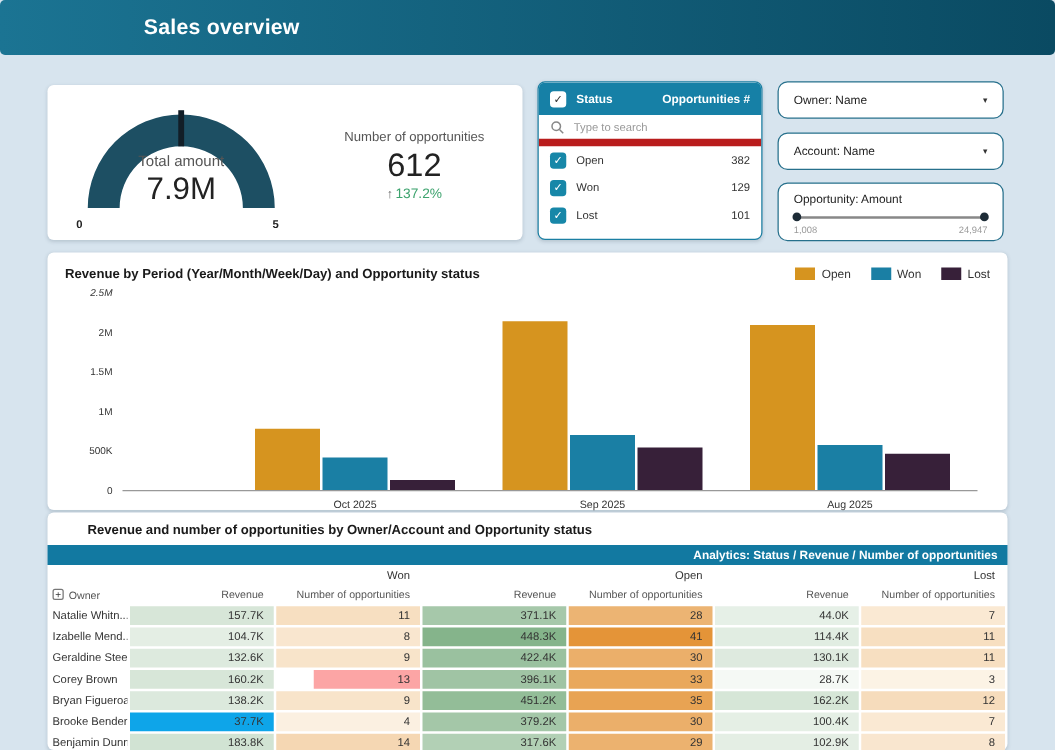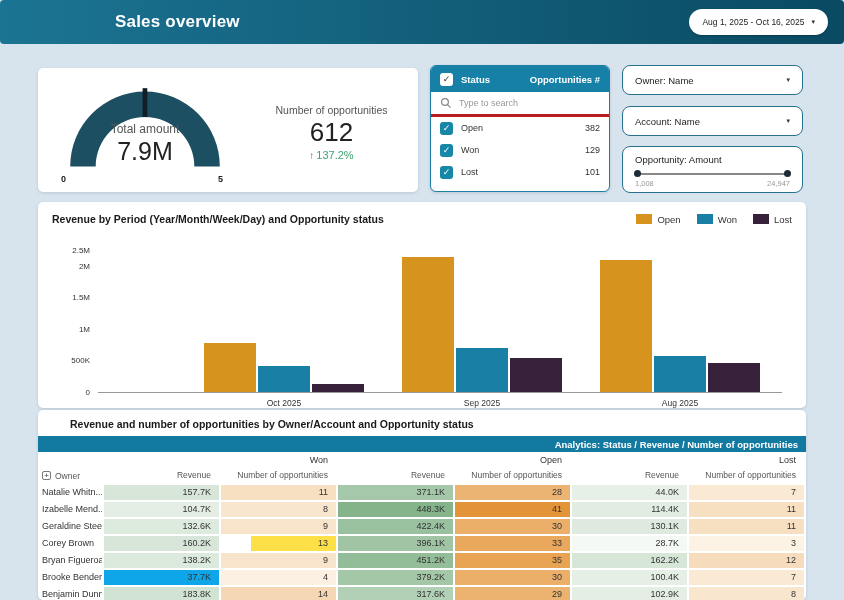--- a/index.html
+++ b/index.html
@@ -39,21 +39,21 @@
   .opp-change .arrow { color:#666; font-size:10px; margin-right:2px; }
   
   .status-card { width:180px; height:127px; border:1px solid #1b7fa3; border-radius:6px; overflow:hidden; }
   .status-header { height:26px; background:#1680a6; display:flex; align-items:center; padding:0 9px; gap:8px; }
   .cb { width:13px; height:13px; border-radius:3px; display:flex; align-items:center; justify-content:center;
         font-size:9px; flex:none; cursor:pointer; }
   .cb-white { background:#fff; color:#333; }
   .cb-teal { background:#1787a8; color:#fff; }
   .st-title { color:#fff; font-size:9.5px; font-weight:bold; }
   .st-count { margin-left:auto; color:#fff; font-size:9.5px; font-weight:bold; }
-  .status-search { height:25px; display:flex; align-items:center; gap:7px; padding:0 9px; border-bottom:3px solid #b91c1c; cursor:text; }
+  .status-search { height:25px; display:flex; align-items:center; gap:7px; padding:0 9px; border-bottom:6px solid #b91c1c; cursor:text; }
   .placeholder { color:#999; font-size:9px; }
   .status-row { height:22px; display:flex; align-items:center; gap:8px; padding:0 9px; cursor:pointer; }
   .st-lab { font-size:9px; color:#333; }
   .st-cnt { margin-left:auto; font-size:9px; color:#333; }
   
   .filter-col { width:181px; }
   .dropdown {
     width:100%; height:30px; border:1.5px solid #27708c; border-radius:8px; background:#fff;
     display:flex; align-items:center; padding:0 12px; font-size:9.5px; color:#222;
     font-family:inherit; cursor:pointer;
@@ -97,24 +97,20 @@
   .trow { margin-top:2px; }
   .trow > div { height:15px; line-height:15px; font-size:9px; color:#333; }
   .td-owner { padding-left:2px; white-space:nowrap; overflow:hidden; cursor:pointer; }
   .td-val { text-align:right; padding-right:8px; cursor:pointer; }
 </style>
 </head>
 <body>
 
 <header class="app-header">
   <div class="app-title">Sales overview</div>
-  <button class="date-pill">
-    <span>Aug 1, 2025 - Oct 16, 2025</span>
-    <span class="caret">▾</span>
-  </button>
 </header>
 
 <div class="row1">
 
   <section class="card kpi-card">
     <div class="gauge-wrap">
       <svg width="170" height="92" viewBox="0 0 200 105">
         <path d="M12,100 A88,88 0 0 1 188,100 L158,100 A58,58 0 0 0 42,100 Z" fill="#1d4f63"></path>
         <rect x="97.2" y="8" width="5.5" height="34" fill="#121e27"></rect>
       </svg>
@@ -203,21 +199,21 @@
           <span>Won</span>
         </div>
         <div class="legend-item">
           <span class="swatch" style="background: rgb(55, 32, 57);"></span>
           <span>Lost</span>
         </div>
       </div>
   </div>
   <div class="plot-wrap">
     <div id="yticks">
-        <div class="ytick" style="top: 16px;">2.5M</div>
+        <div class="ytick" style="top: 0px; font-style: italic;">2.5M</div>
         <div class="ytick" style="top: 31.6px;">2M</div>
         <div class="ytick" style="top: 63.2px;">1.5M</div>
         <div class="ytick" style="top: 94.8px;">1M</div>
         <div class="ytick" style="top: 126.4px;">500K</div>
         <div class="ytick" style="top: 158px;">0</div>
       </div>
     <div class="plot" id="plot">
         <div class="bar-group" style="left: 106px;">
           <div class="bar" style="height: 49px; background: rgb(214, 148, 31);"></div>
           <div class="bar" style="height: 26px; background: rgb(26, 127, 164);"></div>
@@ -289,21 +285,21 @@
         <div class="td-val" style="background: rgb(221, 234, 222);">132.6K</div>
         <div class="td-val" style="background: rgb(248, 228, 202);">9</div>
         <div class="td-val" style="background: rgb(154, 193, 159);">422.4K</div>
         <div class="td-val" style="background: rgb(235, 175, 106);">30</div>
         <div class="td-val" style="background: rgb(222, 234, 223);">130.1K</div>
         <div class="td-val" style="background: rgb(247, 223, 193);">11</div>
       </div>
       <div class="tgrid trow">
         <div class="td-owner">Corey Brown</div>
         <div class="td-val" style="background: rgb(215, 230, 216);">160.2K</div>
-        <div class="td-val" style="background: #fde047; margin-left: 30px;">13</div>
+        <div class="td-val" style="background: #fca5a5; margin-left: 30px;">13</div>
         <div class="td-val" style="background: rgb(160, 196, 164);">396.1K</div>
         <div class="td-val" style="background: rgb(233, 168, 92);">33</div>
         <div class="td-val" style="background: rgb(245, 249, 245);">28.7K</div>
         <div class="td-val" style="background: rgb(252, 243, 229);">3</div>
       </div>
       <div class="tgrid trow">
         <div class="td-owner">Bryan Figueroa</div>
         <div class="td-val" style="background: rgb(220, 233, 221);">138.2K</div>
         <div class="td-val" style="background: rgb(248, 228, 202);">9</div>
         <div class="td-val" style="background: rgb(147, 189, 152);">451.2K</div>

